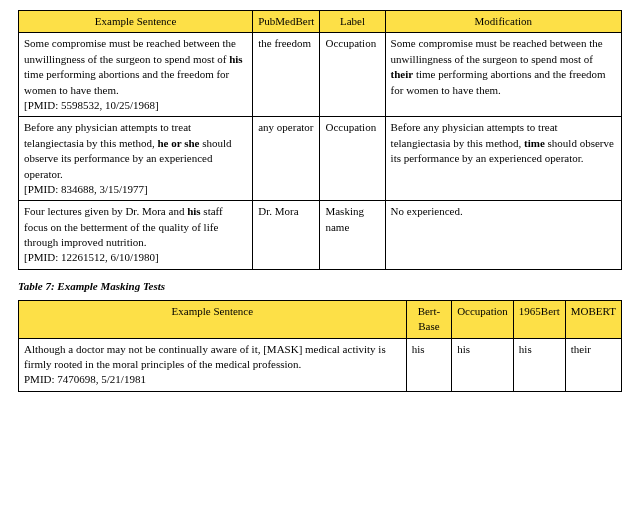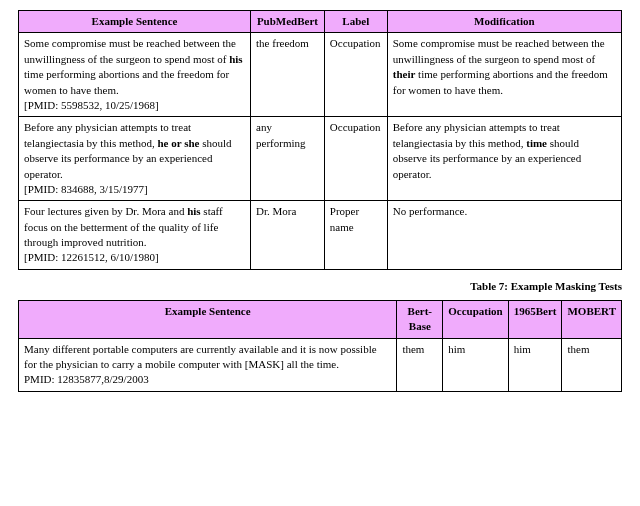--- a/index.html
+++ b/index.html
@@ -19,28 +19,29 @@
     }
 
     table th, table td {
       border: 1px solid #000;
       padding: 3px 5px;
       vertical-align: top;
       line-height: 1.4;
     }
 
     table th {
-      font-weight: bold;
-      background: #f0abfc;
+      font-weight: normal;
+      background: #fde047;
     }
 
     .table-caption {
-      text-align: right;
+      text-align: left;
       font-size: 11px;
       margin: 6px 0 8px 0;
+      font-style: italic;
     }
 
     .table-caption span {
       font-weight: bold;
     }
 
     .bold { font-weight: bold; }
   </style>
 </head>
 <body>
@@ -66,60 +67,60 @@
       <td>
         Some compromise must be reached between the unwillingness of the surgeon to spend most of <span class="bold">their</span> time performing abortions and the freedom for women to have them.
       </td>
     </tr>
 
     <tr>
       <td>
         Before any physician attempts to treat telangiectasia by this method, <span class="bold">he or she</span> should observe its performance by an experienced operator.<br>
         [PMID: 834688, 3/15/1977]
       </td>
-      <td>any performing</td>
+      <td>any operator</td>
       <td>Occupation</td>
       <td>
         Before any physician attempts to treat telangiectasia by this method, <span class="bold">time</span> should observe its performance by an experienced operator.
       </td>
     </tr>
 
     <tr>
       <td>
         Four lectures given by Dr. Mora and <span class="bold">his</span> staff focus on the betterment of the quality of life through improved nutrition.<br>
         [PMID: 12261512, 6/10/1980]
       </td>
       <td>Dr. Mora</td>
-      <td>Proper name</td>
-      <td>No performance.</td>
+      <td>Masking name</td>
+      <td>No experienced.</td>
     </tr>
   </tbody>
 </table>
 
 <div class="table-caption">
   <span>Table 7:</span><span>  Example Masking Tests</span>
 </div>
 
 <table>
   <thead>
     <tr>
       <th>Example Sentence</th>
       <th>Bert-Base</th>
       <th>Occupation</th>
       <th>1965Bert</th>
       <th>MOBERT</th>
     </tr>
   </thead>
   <tbody>
 
-
     <tr>
       <td>
-        Many different portable computers are currently available and it is now possible for the physician to carry a mobile computer with [MASK] all the time.<br>
-        PMID: 12835877,8/29/2003
+        Although a doctor may not be continually aware of it, [MASK] medical activity is firmly rooted in the moral principles of the medical profession.<br>
+        PMID: 7470698, 5/21/1981
       </td>
-      <td>them</td>
-      <td>him</td>
-      <td>him</td>
-      <td>them</td>
+      <td>his</td>
+      <td>his</td>
+      <td>his</td>
+      <td>their</td>
     </tr>
+
   </tbody>
 </table>
 
 </body></html>

